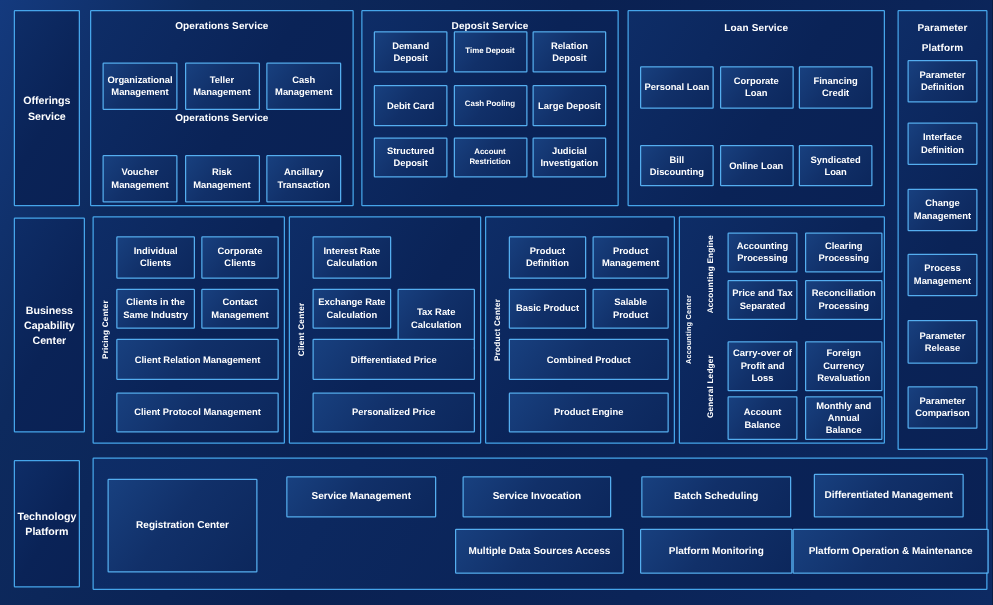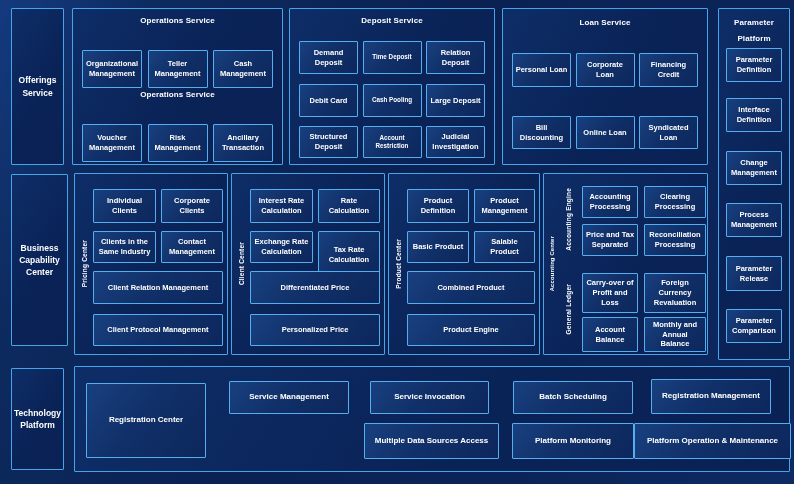--- a/index.html
+++ b/index.html
@@ -56,21 +56,21 @@
     <div class="ttl" style="margin-top:2px">Operations Service</div>
     <div class="frow" style="margin-top:25px">
       <div class="bx" style="width:60px;height:38px">Voucher Management</div>
       <div class="bx" style="width:60px;height:38px">Risk Management</div>
       <div class="bx" style="width:60px;height:38px">Ancillary Transaction</div>
     </div>
   </div>
 
   <div class="p panel-deposit" style="left:289px;top:8px;width:206px;height:157px">
     <div class="ttl pad-t7">Deposit Service</div>
-    <div class="frow" style="margin-top:16px">
+    <div class="frow" style="margin-top:0">
       <div class="bx" style="width:59px;height:33px">Demand Deposit</div>
       <div class="bx" style="width:59px;height:33px">Time Deposit</div>
       <div class="bx" style="width:59px;height:33px">Relation Deposit</div>
     </div>
     <div class="frow" style="margin-top:10px">
       <div class="bx" style="width:59px;height:33px">Debit Card</div>
       <div class="bx" style="width:59px;height:33px">Cash Pooling</div>
       <div class="bx" style="width:59px;height:33px">Large Deposit</div>
     </div>
     <div class="frow" style="margin-top:9px">
@@ -117,21 +117,20 @@
     <div class="bx abs" style="left:86px;top:57px;width:62px;height:32px">Contact Management</div>
     <div class="bx abs" style="left:18px;top:97px;width:130px;height:33px">Client Relation Management</div>
     <div class="bx abs" style="left:18px;top:140px;width:130px;height:32px">Client Protocol Management</div>
   </div>
 
   <div class="p" style="left:231px;top:173px;width:154px;height:182px">
     <div class="vl" style="left:0;top:0;width:18px;height:100%">
       <span>Client Center</span>
     </div>
     <div class="bx abs" style="left:18px;top:15px;width:63px;height:34px">Interest Rate Calculation</div>
-    <div class="bx abs" style="left:86px;top:15px;width:62px;height:34px">Rate Calculation</div>
     <div class="bx abs" style="left:18px;top:57px;width:63px;height:32px">Exchange Rate Calculation</div>
     <div class="bx abs" style="left:86px;top:57px;width:62px;height:48px">Tax Rate Calculation</div>
     <div class="bx abs" style="left:18px;top:97px;width:130px;height:33px">Differentiated Price</div>
     <div class="bx abs" style="left:18px;top:140px;width:130px;height:32px">Personalized Price</div>
   </div>
 
   <div class="p" style="left:388px;top:173px;width:152px;height:182px">
     <div class="vl" style="left:0;top:0;width:18px;height:100%">
       <span>Product Center</span>
     </div>
@@ -161,19 +160,19 @@
     <div class="bx abs" style="left:100px;top:99px;width:62px;height:40px">Foreign Currency Revaluation</div>
     <div class="bx abs" style="left:38px;top:143px;width:56px;height:35px">Account Balance</div>
     <div class="bx abs" style="left:100px;top:143px;width:62px;height:35px">Monthly and Annual Balance</div>
   </div>
 
   <div class="p" style="left:74px;top:366px;width:716px;height:106px">
     <div class="bx abs" style="left:11px;top:16px;width:120px;height:75px;font-size:8px">Registration Center</div>
     <div class="bx abs" style="left:154px;top:14px;width:120px;height:33px;font-size:8px">Service Management</div>
     <div class="bx abs" style="left:295px;top:14px;width:119px;height:33px;font-size:8px">Service Invocation</div>
     <div class="bx abs" style="left:438px;top:14px;width:120px;height:33px;font-size:8px">Batch Scheduling</div>
-    <div class="bx abs" style="left:576px;top:12px;width:120px;height:35px;font-size:8px">Registration Management</div>
+    <div class="bx abs" style="left:576px;top:12px;width:120px;height:35px;font-size:8px">Differentiated Management</div>
     <div class="bx abs" style="left:289px;top:56px;width:135px;height:36px;font-size:8px">Multiple Data Sources Access</div>
     <div class="bx abs" style="left:437px;top:56px;width:122px;height:36px;font-size:8px">Platform Monitoring</div>
     <div class="bx abs" style="left:559px;top:56px;width:157px;height:36px;font-size:8px">Platform Operation &amp; Maintenance</div>
   </div>
 
 </div>
 
 </body></html>

